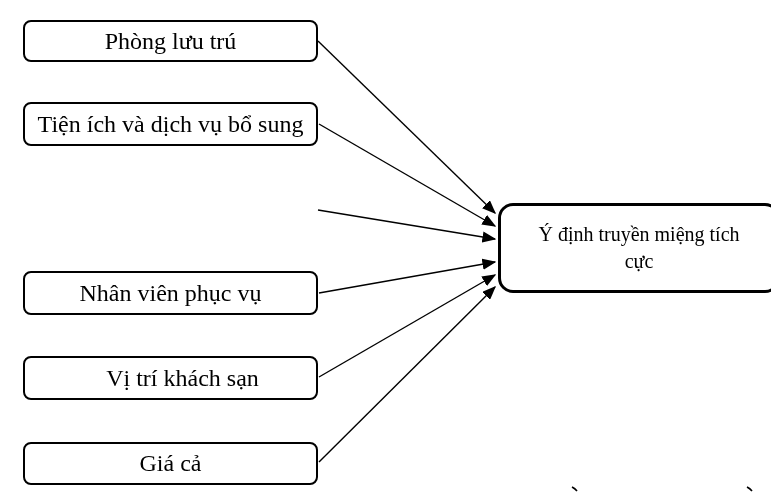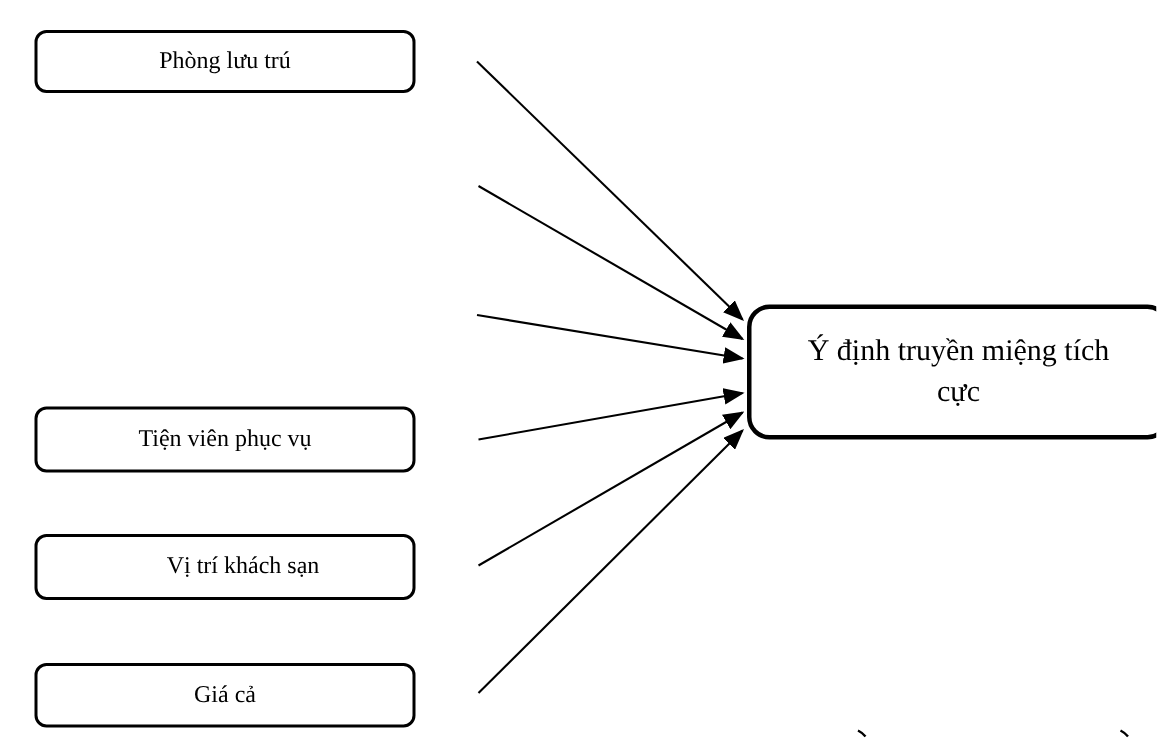--- a/index.html
+++ b/index.html
@@ -12,29 +12,29 @@
     width: 771px;
     height: 493px;
     background: #ffffff;
     font-family: "Liberation Serif", serif;
     color: #000000;
     overflow: hidden;
   }
   .factor-box {
     position: absolute;
     left: 23px;
-    width: 254px;
+    width: 295px;
     box-sizing: border-box;
     border: 2px solid #000000;
     border-radius: 8px;
     background: #ffffff;
     display: flex;
     align-items: center;
     justify-content: center;
-    font-size: 16px;
+    font-size: 24px;
     line-height: 1.1;
     text-align: center;
     z-index: 2;
   }
   .outcome-box {
     position: absolute;
     left: 498px;
     top: 203px;
     width: 282px;
     height: 90px;
@@ -61,22 +61,25 @@
   }
 </style>
 </head>
 <body>
 
 <div class="canvas">
 
   <div class="factor-box" style="top:20px;height:42px;">
     <span>Phòng lưu trú</span>
   </div>
+  <div class="factor-box" style="top:102px;height:44px;">
+    <span>Tiện ích và dịch vụ bổ sung</span>
+  </div>
   <div class="factor-box" style="top:271px;height:44px;">
-    <span>Tiện viên phục vụ</span>
+    <span>Nhân viên phục vụ</span>
   </div>
   <div class="factor-box" style="top:356px;height:44px;padding-left:24px;">
     <span>Vị trí khách sạn</span>
   </div>
   <div class="factor-box" style="top:442px;height:43px;font-family:Liberation Serif, serif;">
     <span>Giá cả</span>
   </div>
 
   <div class="outcome-box">
     <span>Ý định truyền miệng tích cực</span>

